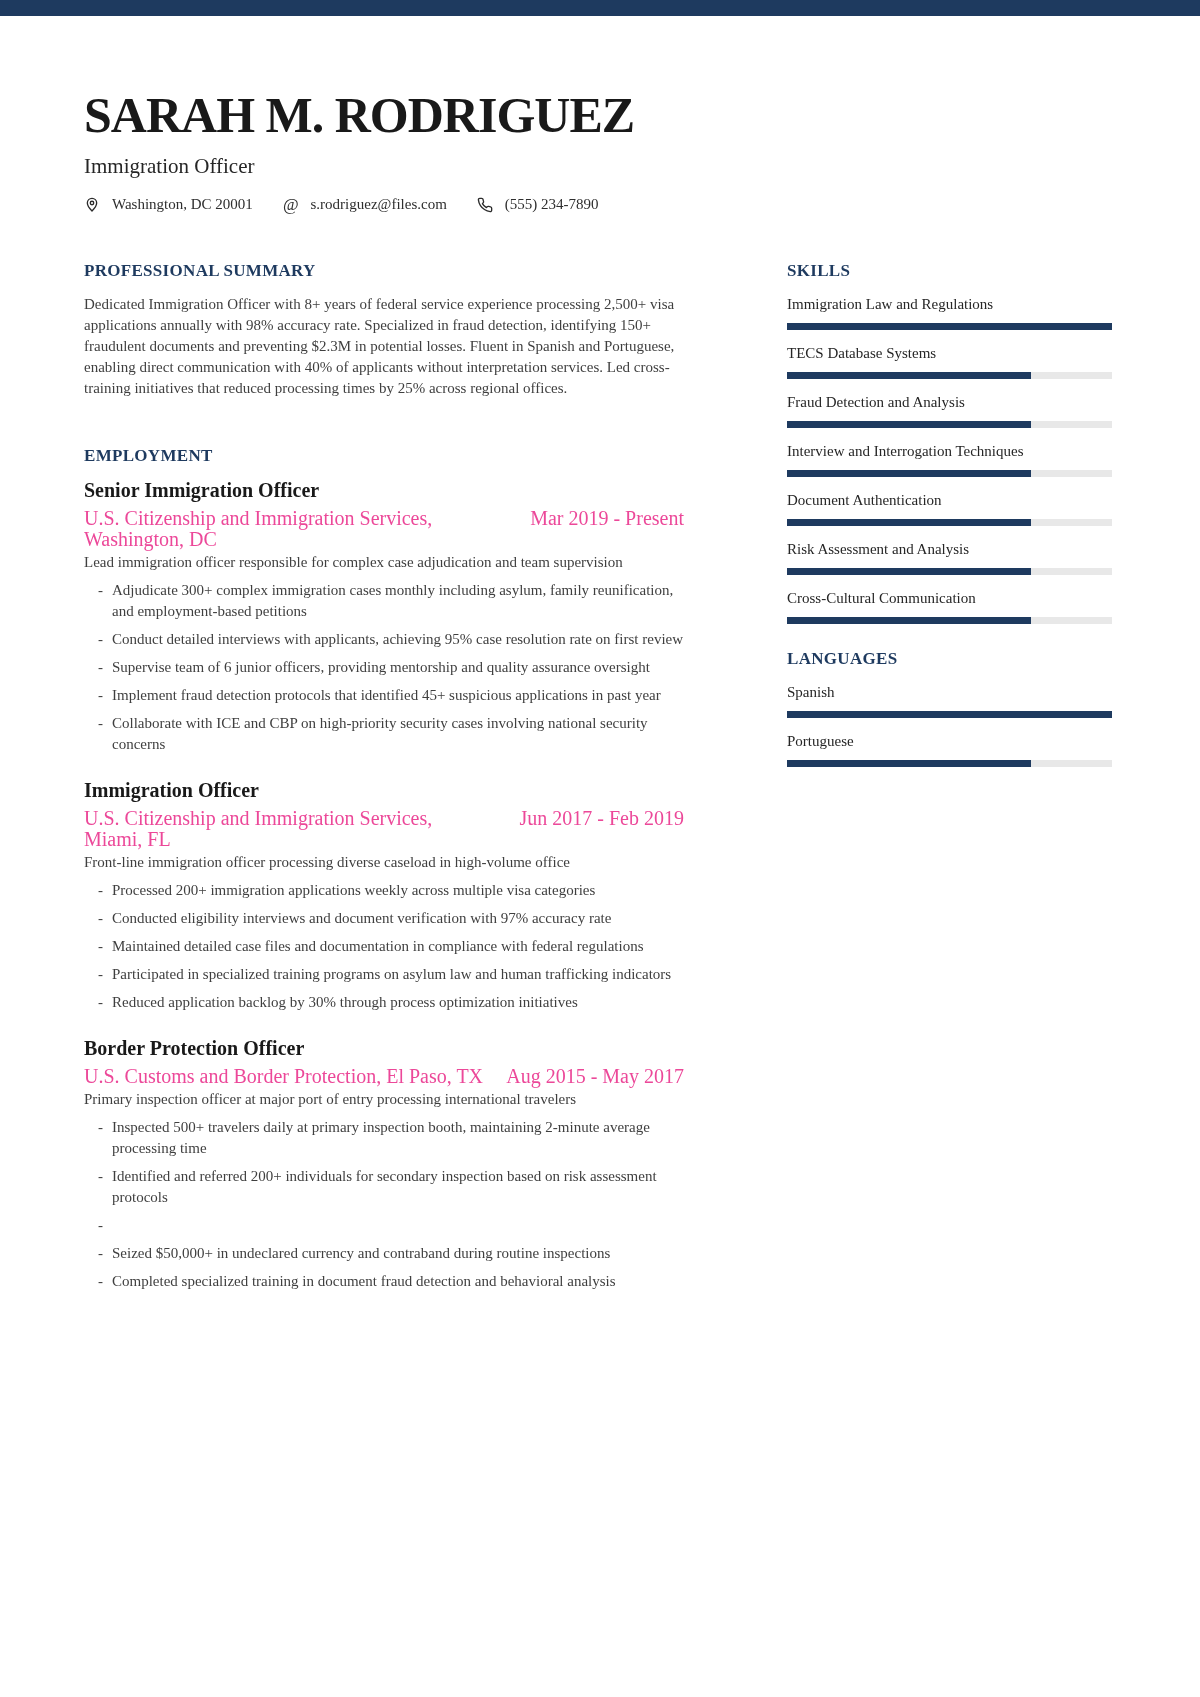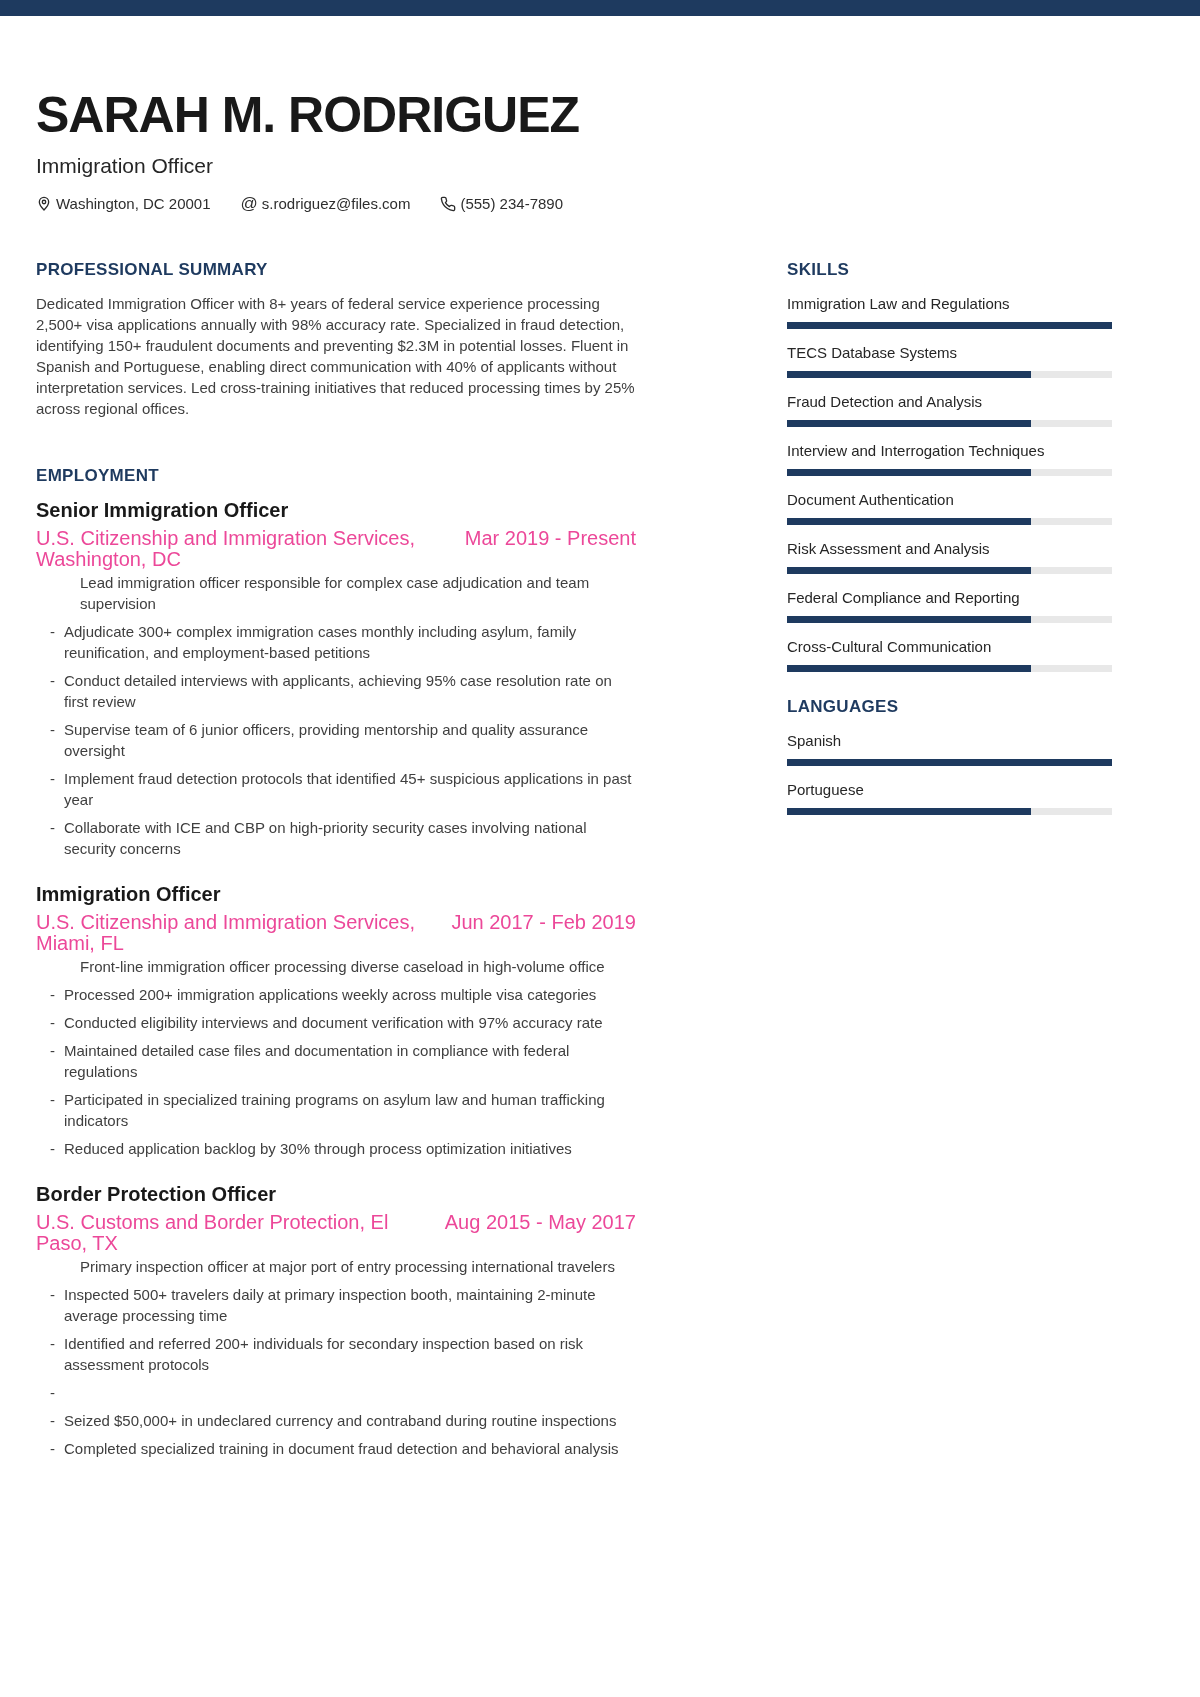--- a/index.html
+++ b/index.html
@@ -7,49 +7,49 @@
     --track:#e8e8e8;
   }
   *{box-sizing:border-box;}
   html,body{margin:0;padding:0;}
   body{
     width:1200px;min-height:1697px;background:#ffffff;
     font-family:"Liberation Sans","DejaVu Sans",sans-serif;
     color:#3f3f3f;-webkit-font-smoothing:antialiased;
   }
   .topbar{height:16px;width:100%;background:var(--accent);}
-  .page{padding:74px 88px 60px 36px;}
+  .page{padding:74px 88px 60px 84px;font-family:Liberation Serif, serif;}
   
   .name{
     font-size:50px;line-height:1;font-weight:700;color:#191919;
     letter-spacing:-1px;margin:0;
   }
   .cand-title{font-size:21px;color:#262626;margin-top:14px;}
   .contact-row{display:flex;align-items:center;gap:30px;margin-top:17px;font-size:15px;color:#2e2e2e;}
-  .contact-item{display:flex;align-items:center;gap:4px;}
+  .contact-item{display:flex;align-items:center;gap:12px;}
   .contact-item svg{display:block;}
   .at-glyph{font-size:17px;font-weight:400;color:#2e2e2e;line-height:1;}
   
   .columns{display:flex;justify-content:space-between;margin-top:48px;}
   .col-left{width:600px;flex:0 0 600px;}
   .col-right{width:325px;flex:0 0 325px;}
   h2.sec{
     font-size:17px;font-weight:700;color:var(--accent);
     letter-spacing:.3px;margin:0 0 13px 0;
   }
   .summary-text{font-size:15px;line-height:21px;margin:0;color:#3f3f3f;}
   .sec-block{margin-top:47px;}
   .sec-block:first-child{margin-top:0;}
   
   .job{margin-top:24px;}
   .job:first-of-type{margin-top:12px;}
   .job h3{font-size:20px;font-weight:700;color:#191919;margin:0 0 6px 0;}
   .job-meta{display:flex;justify-content:space-between;align-items:flex-start;font-size:20px;line-height:21px;color:#ec4899;}
   .job-dates{white-space:nowrap;text-align:right;}
-  .job-desc{font-size:15px;line-height:21px;margin-top:2px;color:#3f3f3f;margin-left:44px;}
+  .job-desc{font-size:15px;line-height:21px;margin-top:2px;color:#3f3f3f;}
   .bullets{margin-top:4px;}
   .bullet{display:flex;gap:9px;padding-left:14px;margin-top:7px;font-size:15px;line-height:21px;color:#3f3f3f;}
   .bullet .dash{flex:0 0 auto;}
   
   .skill{margin-bottom:13px;}
   .skill-label{font-size:15px;color:#262626;line-height:21px;}
   .skill-bar{height:7px;background:var(--track);margin-top:8px;}
   .skill-fill{height:100%;background:var(--accent);}
   .langs{margin-top:25px;}
 </style>
@@ -243,26 +243,20 @@
                 <div class="skill-fill" style="width: 75%;"></div>
               </div>
             </div>
             <div class="skill">
               <div class="skill-label">Risk Assessment and Analysis</div>
               <div class="skill-bar">
                 <div class="skill-fill" style="width: 75%;"></div>
               </div>
             </div>
             <div class="skill">
-              <div class="skill-label">Federal Compliance and Reporting</div>
-              <div class="skill-bar">
-                <div class="skill-fill" style="width: 75%;"></div>
-              </div>
-            </div>
-            <div class="skill">
               <div class="skill-label">Cross-Cultural Communication</div>
               <div class="skill-bar">
                 <div class="skill-fill" style="width: 75%;"></div>
               </div>
             </div>
           </div>
       </section>
 
       <section class="langs">
         <h2 class="sec">LANGUAGES</h2>

